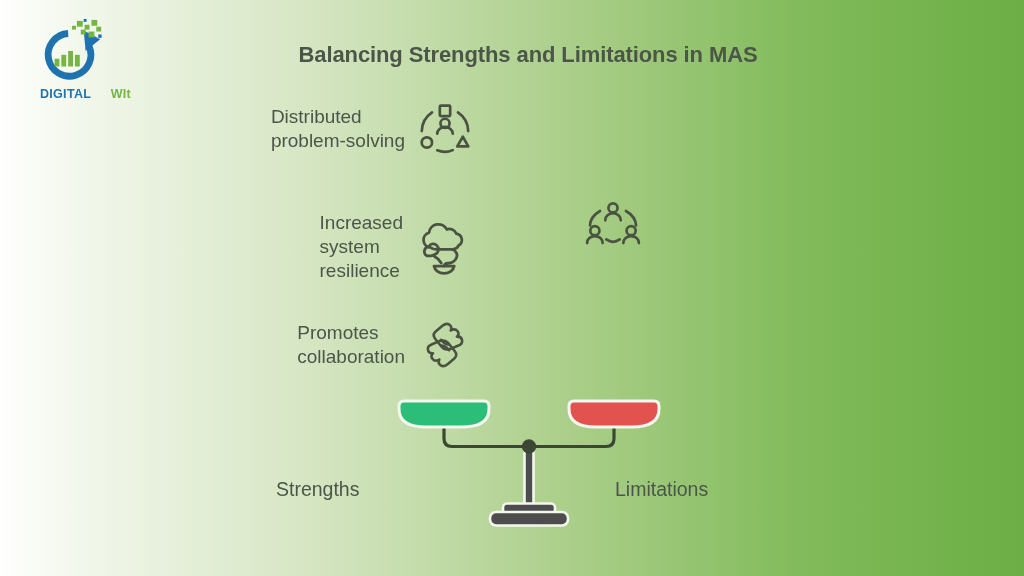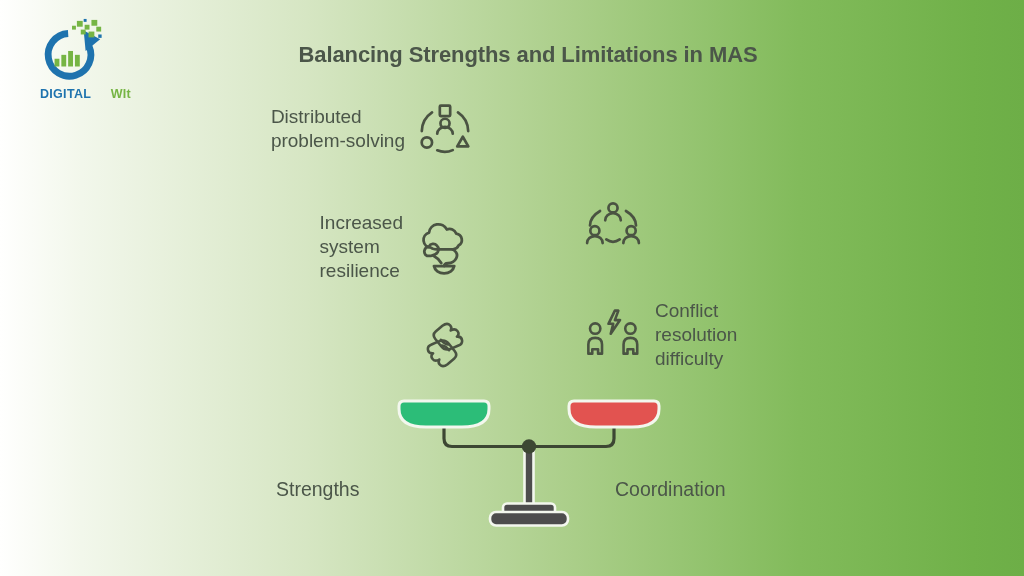--- a/index.html
+++ b/index.html
@@ -85,20 +85,22 @@
         <path d="M15.8 29.6 A7.2 7.2 0 0 1 14 15.5 A8.8 8.8 0 0 1 30.6 12.6 A6.6 6.6 0 0 1 39.4 16.4 A6 6 0 0 1 41.6 27.6 Q40.3 30.9 36.4 31.2 H21.2 Q17.3 31.2 15.8 29.6 Z"></path>
         <path d="M12 37.2 A4.6 4.6 0 0 1 13.8 28.6 A4.6 4.6 0 0 1 21.4 27.8 Q24 30.2 22.2 33.6 Q20.2 36.8 15.8 37.2 Z"></path>
         <path d="M36 31.2 Q42 34.4 39.4 39.6 Q37.2 43.8 31.8 44.2 Q28.2 44.4 28.2 46.8"></path>
         <path d="M18.2 37.2 Q23 39.8 25.4 44"></path>
         <path d="M18.6 46.8 h19 a9.6 8 0 0 1 -19 0 Z"></path>
       </g>
     </svg>
   </div>
 
   <div class="item side-left" style="left:228px; top:310px; width:246px; height:70px;">
+    <div class="item-label">Promotes
+collaboration</div>
     <svg class="icon" width="58" height="58" viewBox="0 0 56 56">
       <g stroke="#4a5342" stroke-width="2.5" fill="none" stroke-linecap="round" stroke-linejoin="round">
         <path d="M25.5 9.5 q4.5 -3.5 7.5 -0.5 q2 2 0.5 5 q4 -2.5 6.5 0.5 q2.5 3 -0.5 5.5 q4.5 -0.5 5 3.5 q0.5 3.5 -3.5 5 l-7 3 q-6 2.5 -9.5 -2 l-6 -7.5 q-3 -4 0.5 -7 Z"></path>
         <path d="M24 23 q3 4 7 4.5"></path>
         <g transform="rotate(180 28 28)">
           <path d="M25.5 9.5 q4.5 -3.5 7.5 -0.5 q2 2 0.5 5 q4 -2.5 6.5 0.5 q2.5 3 -0.5 5.5 q4.5 -0.5 5 3.5 q0.5 3.5 -3.5 5 l-7 3 q-6 2.5 -9.5 -2 l-6 -7.5 q-3 -4 0.5 -7 Z"></path>
           <path d="M24 23 q3 4 7 4.5"></path>
         </g>
       </g>
     </svg>
@@ -113,41 +115,27 @@
         <path d="M3 44.5 a7.5 6.8 0 0 1 15 0"></path>
         <circle cx="45.5" cy="32.5" r="4.4"></circle>
         <path d="M38 44.5 a7.5 6.8 0 0 1 15 0"></path>
         <path d="M15.5 13.5 Q6 19 5.8 27.5"></path>
         <path d="M40.5 13.5 Q50 19 50.2 27.5"></path>
         <path d="M21.5 41 q6.5 4.6 13 0"></path>
       </g>
     </svg>
   </div>
 
-  <div class="item side-right" style="left:584px; top:296px; width:220px; height:78px;">
-    <svg class="icon" width="58" height="58" viewBox="0 0 56 56">
-      <g stroke="#4a5342" stroke-width="2.5" fill="none" stroke-linecap="round" stroke-linejoin="round">
-        <path d="M29.8 4.5 L23.6 17.2 h4.6 L25.8 26.8 L34.8 13.6 h-5 L33.2 4.5 Z"></path>
-        <circle cx="10.8" cy="21.8" r="5"></circle>
-        <path d="M4.2 46 V37.2 Q4.2 30.8 10.8 30.8 Q17.4 30.8 17.4 37.2 V46 H13.6 V41.8 H8 V46 Z"></path>
-        <circle cx="44.8" cy="21.8" r="5"></circle>
-        <path d="M38.2 46 V37.2 Q38.2 30.8 44.8 30.8 Q51.4 30.8 51.4 37.2 V46 H47.6 V41.8 H42 V46 Z"></path>
-      </g>
-    </svg>
-    <div class="item-label">Conflict
-resolution
-difficulty</div>
-  </div>
 
   <svg class="scale-svg" width="285" height="147" viewBox="0 0 285 147">
     <path d="M59 34 V45.5 Q59 53.5 67 53.5 H221 Q229 53.5 229 45.5 V34" fill="none" stroke="#3c4733" stroke-width="3.2" stroke-linecap="round"></path>
     <rect x="139.5" y="53" width="9" height="60" rx="2" fill="#4d4d4d" stroke="#f3f7ee" stroke-width="2.6"></rect>
     <rect x="118" y="110.5" width="52" height="11" rx="4" fill="#4d4d4d" stroke="#f3f7ee" stroke-width="2.6"></rect>
     <rect x="105" y="119" width="78" height="13.5" rx="6" fill="#4d4d4d" stroke="#f3f7ee" stroke-width="2.6"></rect>
     <circle cx="144" cy="53.5" r="7.2" fill="#3c4733"></circle>
     <path transform="translate(14,8)" d="M5 0 H85 Q90 0 90 5 V8 Q90 26 63 26 H27 Q0 26 0 8 V5 Q0 0 5 0 Z" stroke="#f3f7ee" stroke-width="3" fill="#2cbd78"></path>
     <path transform="translate(184,8)" d="M5 0 H85 Q90 0 90 5 V8 Q90 26 63 26 H27 Q0 26 0 8 V5 Q0 0 5 0 Z" stroke="#f3f7ee" stroke-width="3" fill="#e25350"></path>
   </svg>
 
   <div class="scale-label left">Strengths</div>
-  <div class="scale-label right">Coordination</div>
+  <div class="scale-label right">Limitations</div>
 
 </div>
 
 </body></html>

